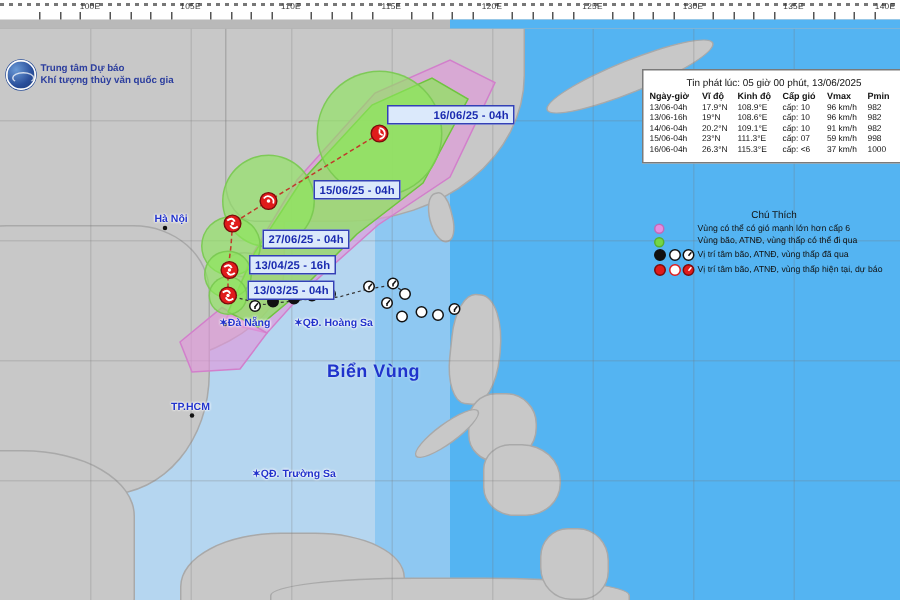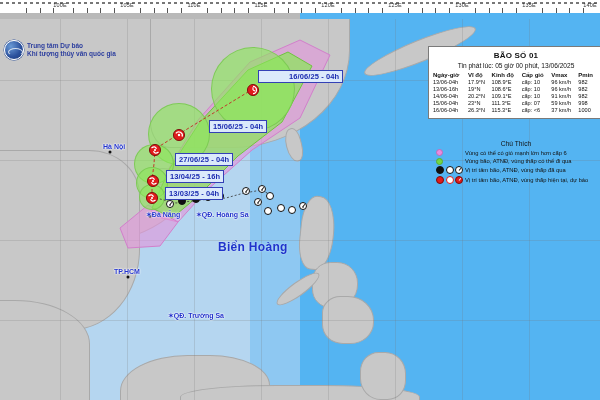--- a/index.html
+++ b/index.html
@@ -398,21 +398,21 @@
 
   <div class="city-dot" style="left:150px; top:216px;"></div>
   <div class="place" style="left:146px; top:211px;">✶Đà Nẵng</div>
 
   <div class="city-dot" style="left:128px; top:277px;"></div>
   <div class="place" style="left:114px; top:268px;">TP.HCM</div>
 
   <div class="place" style="left:196px; top:211px;">✶QĐ. Hoàng Sa</div>
   <div class="place" style="left:168px; top:312px;">✶QĐ. Trường Sa</div>
 
-  <div class="sea-label" style="left:218px; top:240px;">Biển Hoàng</div>
+  <div class="sea-label" style="left:218px; top:240px;">Biển Vùng</div>
 
   <div class="axis-top">
     <div class="axis-dash"></div>
     <div class="axis-band"></div>
     <div class="axis-band water" style="left:300px;width:300px;"></div>
 
     <div class="axis-tick" style="left:26px"></div>
     <div class="axis-tick" style="left:40px"></div>
     <div class="axis-tick" style="left:53px"></div>
     <div class="axis-tick" style="left:73px"></div>
@@ -459,21 +459,20 @@
     <div class="axis-lab" style="left:590px">140E</div>
   </div>
 
   <div class="agency">
     <div class="agency-globe"></div>
     <div class="agency-text">Trung tâm Dự báo
 Khí tượng thủy văn quốc gia</div>
   </div>
 
   <div class="panel">
-    <div class="panel-title">BÃO SỐ 01</div>
     <div class="panel-sub">Tin phát lúc: 05 giờ 00 phút, 13/06/2025</div>
     <table class="fc">
       <thead>
         <tr>
           <th>Ngày-giờ</th>
           <th>Vĩ độ</th>
           <th>Kinh độ</th>
           <th>Cấp gió</th>
           <th>Vmax</th>
           <th>Pmin</th>

